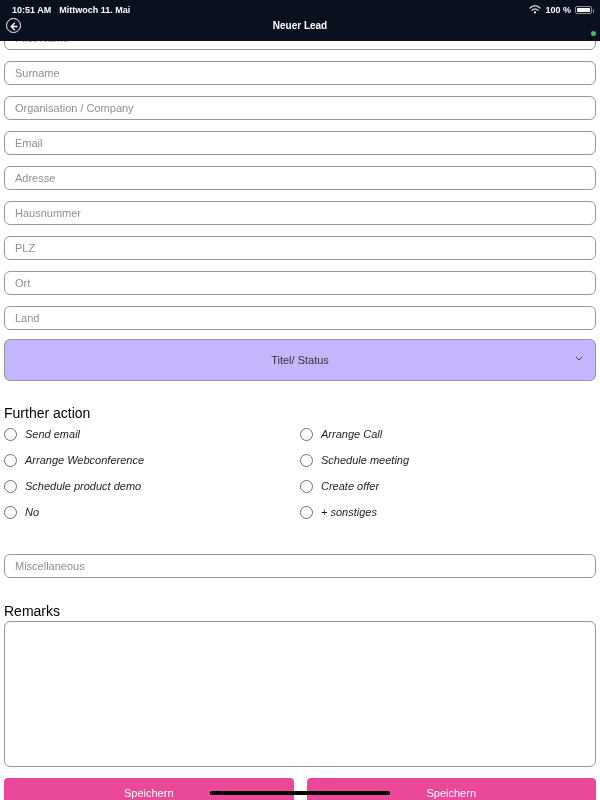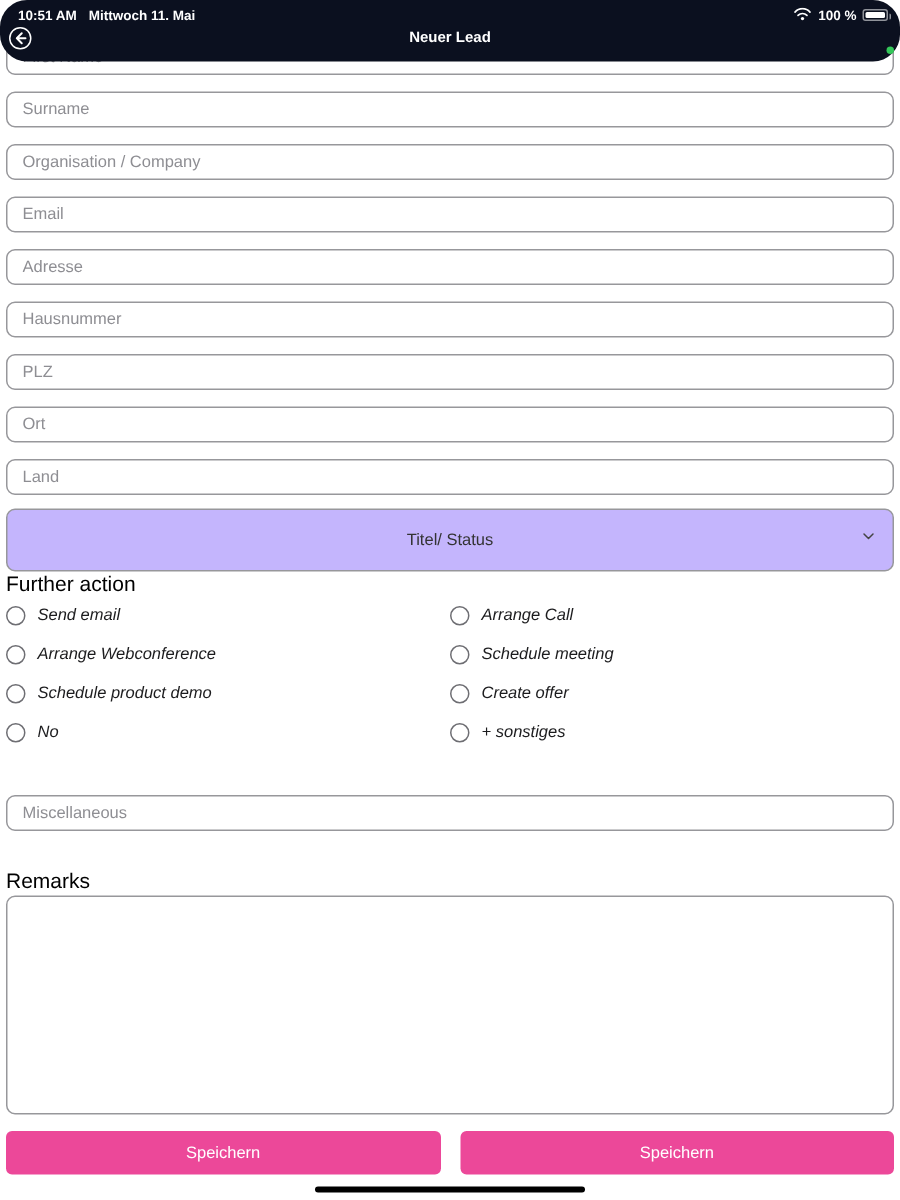--- a/index.html
+++ b/index.html
@@ -7,21 +7,21 @@
   body {
     font-family: "Liberation Sans", sans-serif;
     background: #ffffff;
     position: relative;
     overflow: hidden;
   }
 
   
   .header {
     position: absolute; top: 0; left: 0; right: 0; height: 41px;
-    background: #0B101F; z-index: 5; color: #fff; border-radius: 18px;
+    background: #0B101F; z-index: 5; color: #fff;
   }
   .status-bar {
     position: absolute; top: 3px; left: 0; right: 0; height: 14px;
     display: flex; align-items: center; font-size: 9px; font-weight: 700;
   }
   .status-left { position: absolute; left: 12px; display: flex; gap: 8px; }
   .status-right { position: absolute; right: 8px; display: flex; align-items: center; gap: 4px; }
   .battery-icon {
     position: relative; width: 17px; height: 8px;
     border: 1px solid rgba(255,255,255,0.55); border-radius: 2px;
@@ -58,21 +58,21 @@
   .field-gap { margin-top: 11px; }
 
   .dropdown {
     position: relative; margin-top: 9px; height: 42px; width: 100%;
     border: 1px solid #97979B; border-radius: 6px; background: #c4b5fd;
     display: flex; align-items: center; justify-content: center;
     font-size: 11px; color: #333; cursor: pointer;
   }
   .dropdown .chevron { position: absolute; right: 12px; top: 11px; }
 
-  .section-heading { margin-top: 0; font-size: 14px; line-height: 16px; color: #000; font-weight: 400; }
+  .section-heading { margin-top: 24px; font-size: 14px; line-height: 16px; color: #000; font-weight: 400; }
 
   .radio-grid { display: grid; grid-template-columns: 1fr 1fr; grid-auto-rows: 26px; }
   .radio-row { display: flex; align-items: center; gap: 8px; cursor: pointer; font-style: italic; }
   .radio-circle {
     width: 13px; height: 13px; border: 1px solid #6E6E73; border-radius: 50%;
     background: #fff; flex: 0 0 auto;
   }
   .radio-label { font-size: 11px; color: #1C1C1E; }
 
   .misc-input { margin-top: 29px; }

